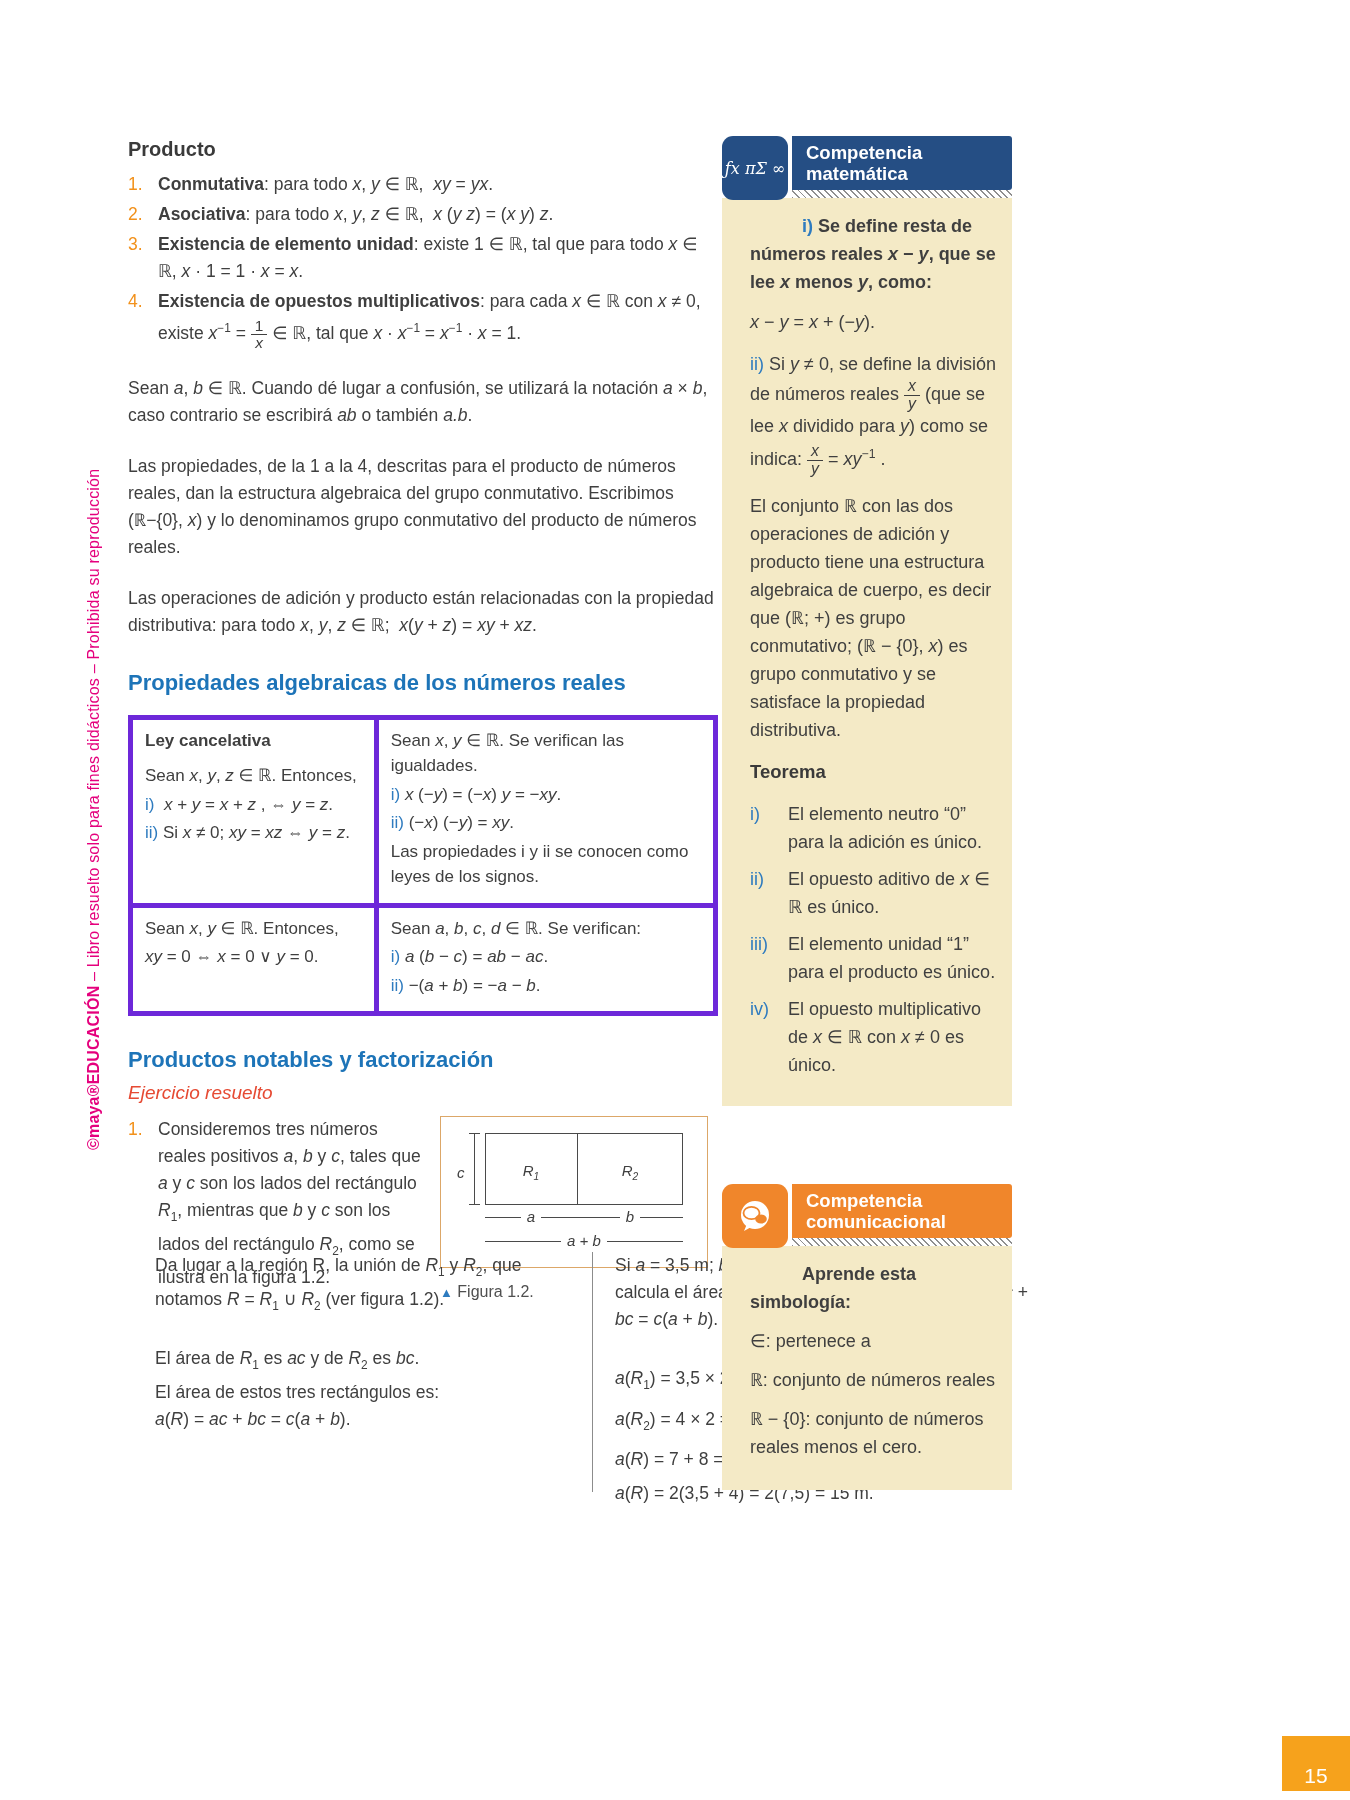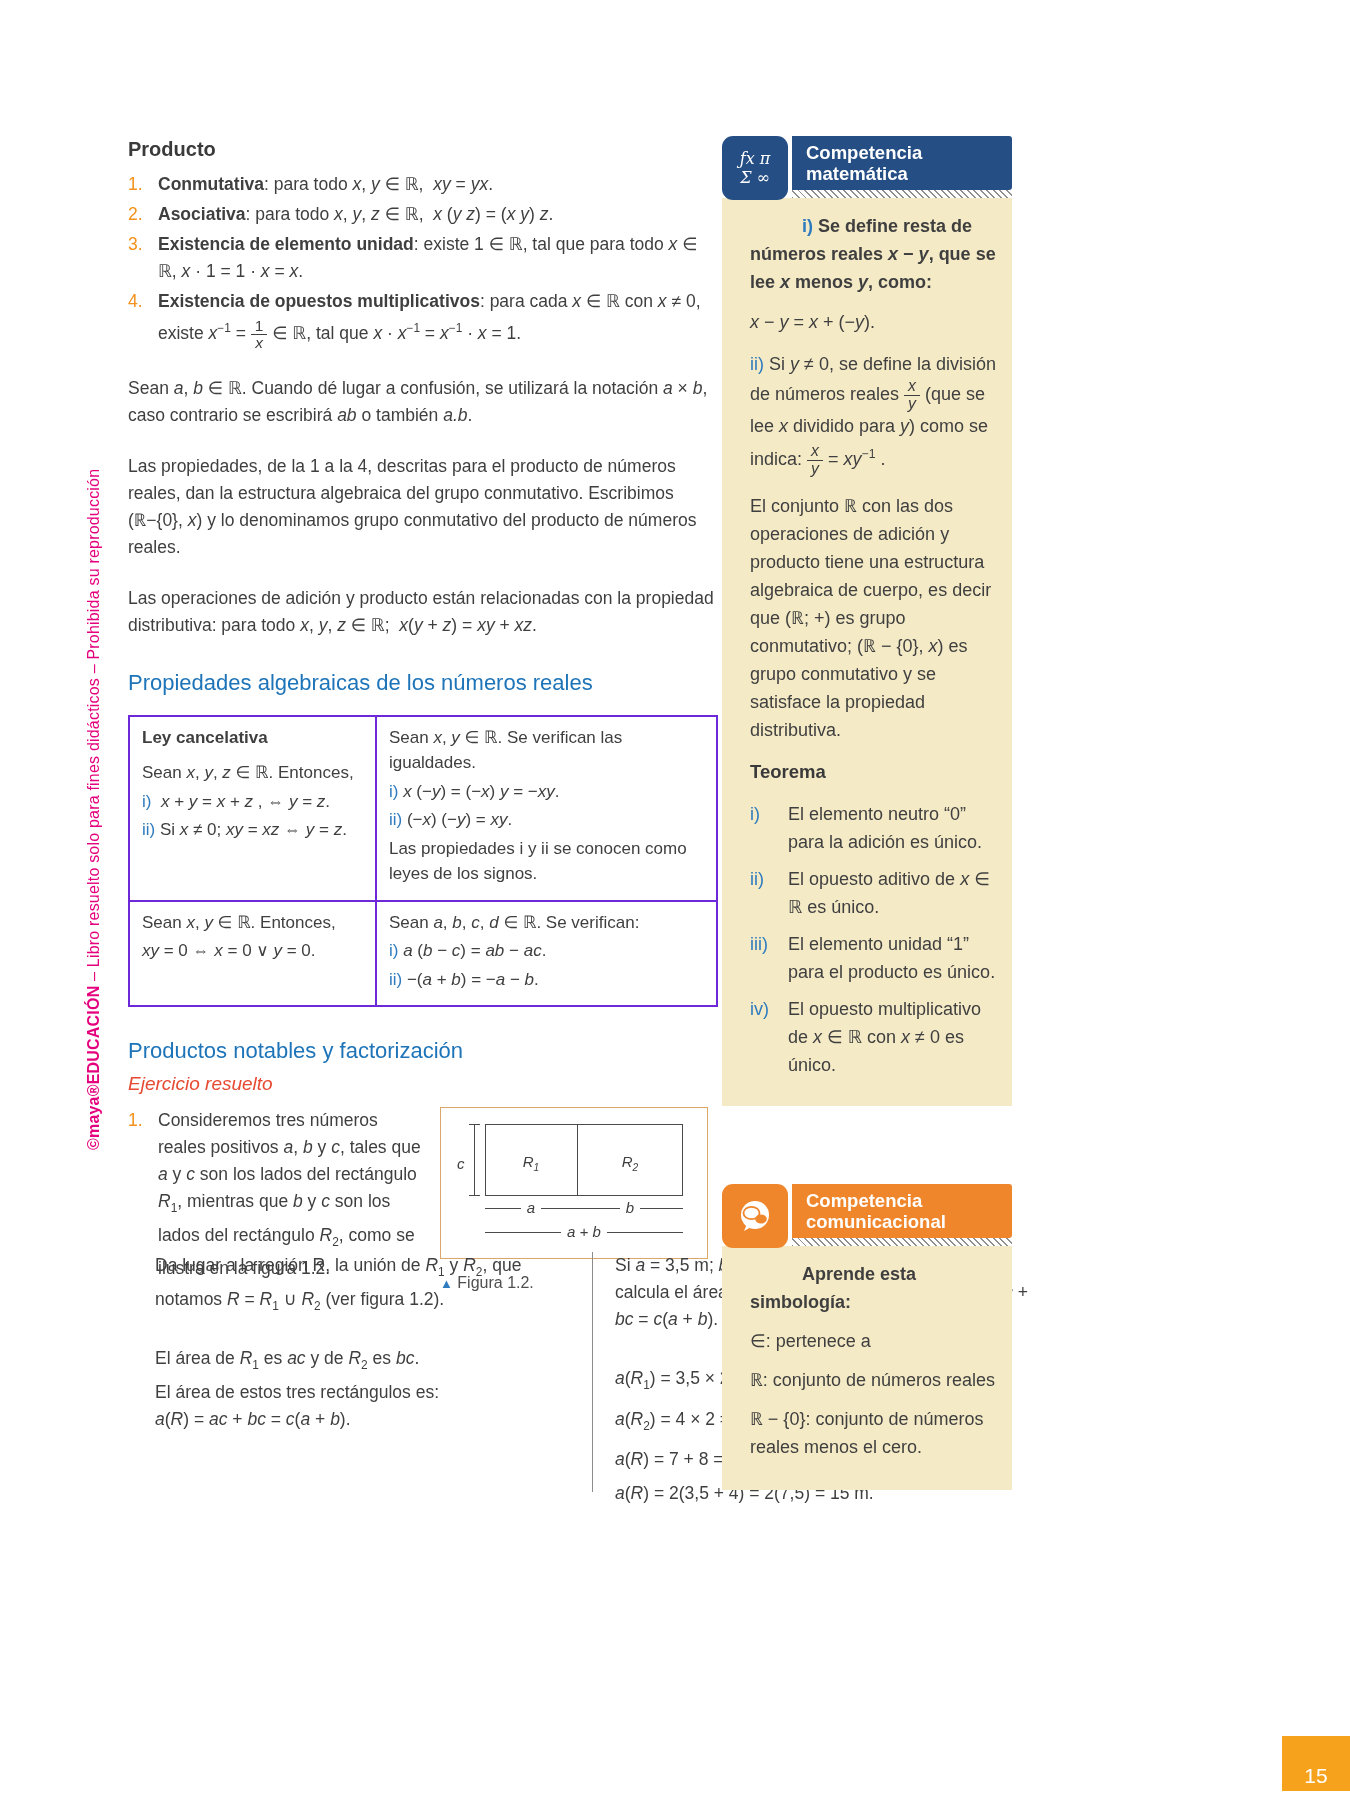--- a/index.html
+++ b/index.html
@@ -25,25 +25,25 @@
   .vtext .vb { font-weight:bold; }
 
   
   .main-col { position:absolute; left:128px; top:136px; width:590px; }
   .sec-title { font-size:20px; font-weight:bold; color:#3a3a3a; margin-bottom:8px; }
   .num-item { display:flex; margin-bottom:3px; }
   .num { width:30px; flex-shrink:0; color:#f2911b; }
   .item-body { flex:1; }
   .item-body.narrow { width:272px; flex:none; line-height:27px; }
   .body-p { margin-top:24px; }
-  .blue-heading { color:#1d74b8; font-size:22px; font-weight:normal; margin-top:30px; line-height:28px; }
+  .blue-heading { color:#1d74b8; font-size:22px; font-weight:bold; margin-top:30px; line-height:28px; }
   .red-sub { color:#e64a33; font-style:italic; font-size:19px; margin-top:5px; }
 
   .prop-table { border-collapse:collapse; width:100%; margin-top:18px; font-size:17px; line-height:25.5px; }
-  .prop-table td { border:2px solid #6d28d9; vertical-align:top; padding:8px 12px 10px; }
+  .prop-table td { border:5px solid #6d28d9; vertical-align:top; padding:8px 12px 10px; }
   .prop-table td:first-child { width:42%; }
   .prop-table p { margin:0 0 3px; }
   .prop-table p.tb { margin-bottom:10px; }
 
   .exercise-row { display:flex; gap:10px; margin-top:10px; }
 
   
   .fig-wrap { width:268px; flex-shrink:0; }
   .fig-box { position:relative; width:268px; height:152px; border:1.5px solid #dca768; background:#fff; }
   .fig-rect { position:absolute; left:44px; top:16px; width:198px; height:72px; border:1.2px solid #4a4a4a; }
@@ -72,21 +72,21 @@
   .bcol-right { width:432px; margin-left:22px; }
   .bcol-right p + p { margin-top:28px; }
   .loose { line-height:34px; }
 
   
   .side-col { position:absolute; left:722px; top:136px; width:290px; }
   .comp-box { position:relative; }
   .comp-box.second { margin-top:78px; }
   .comp-icon {
     position:absolute; left:0; top:0; width:66px; height:64px; border-radius:11px;
-    display:flex; flex-direction:column; align-items:center; justify-content:center;
+    display:flex; align-items:center; justify-content:center;
     color:#fff; z-index:2;
   }
   .math-glyphs { font-family:"DejaVu Serif", serif; font-style:italic; font-size:16px; line-height:19px; text-align:center; }
   .navy-bg { background:#254e84; }
   .orange-bg { background:#f0862b; }
   .comp-banner {
     margin-left:70px; height:54px; display:flex; flex-direction:column; justify-content:center;
     padding-left:14px; color:#fff; font-weight:bold; font-size:18.5px; line-height:21px;
     border-radius:0 3px 3px 0;
   }

